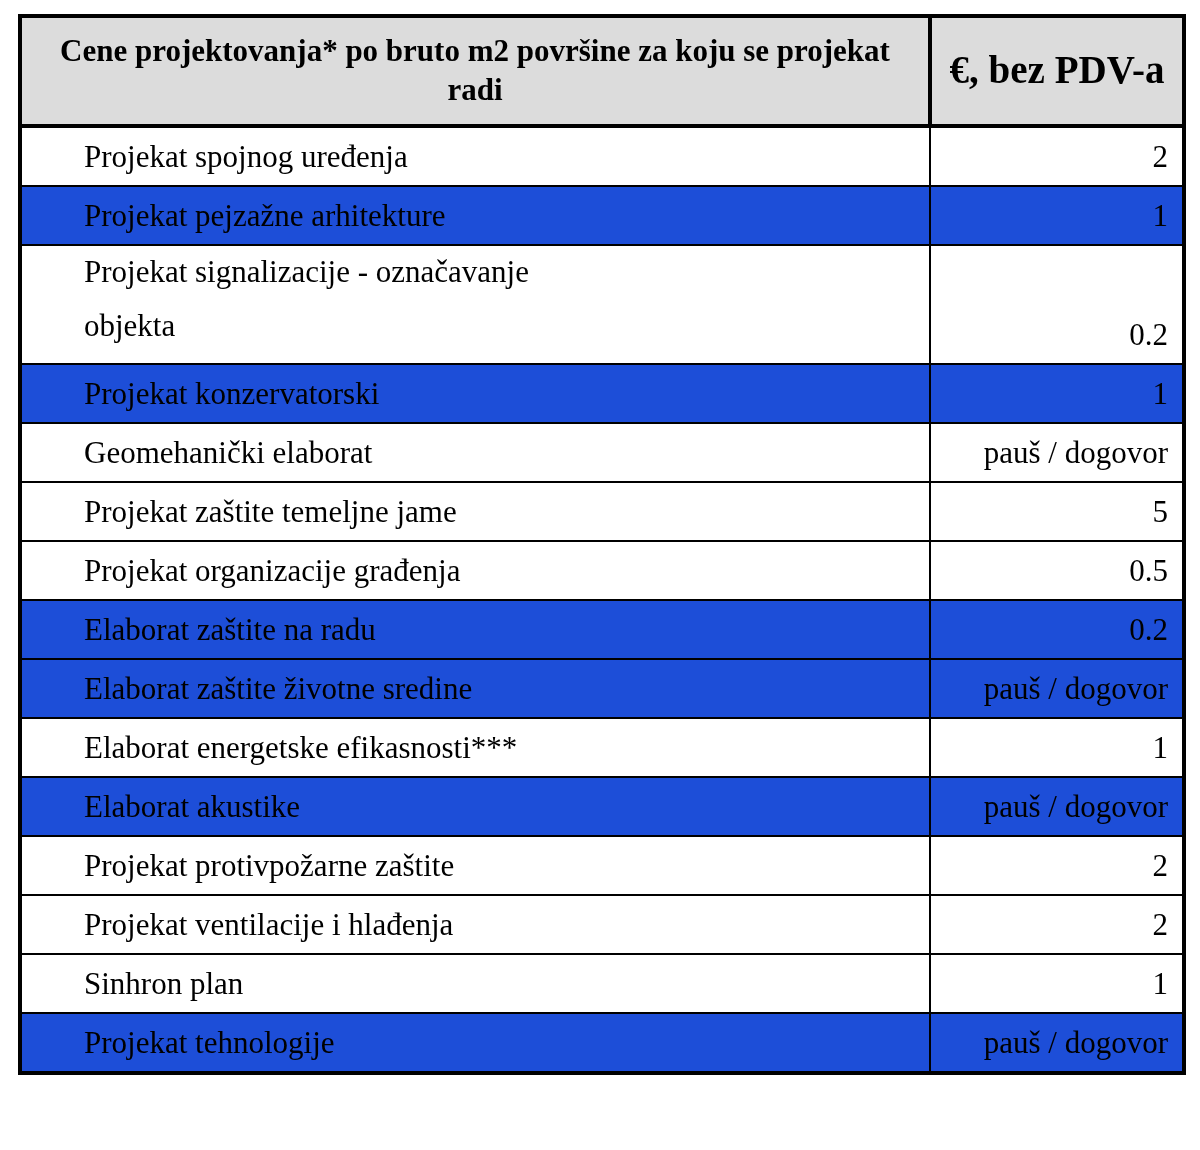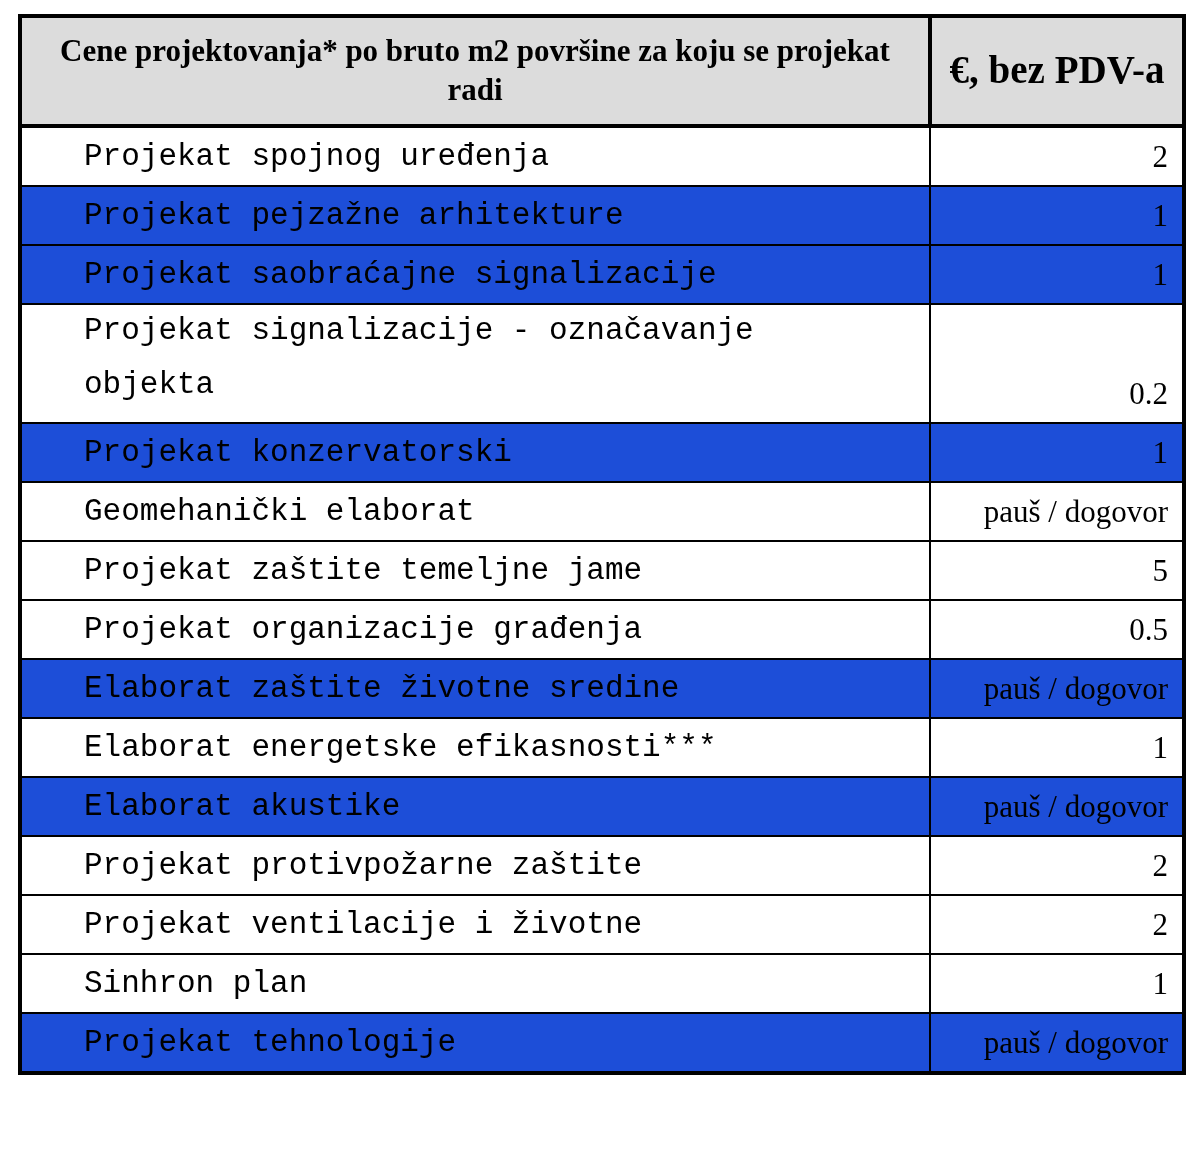--- a/index.html
+++ b/index.html
@@ -48,21 +48,20 @@
     border: 2px solid #000000;
     font-size: 31px;
     line-height: 1.3;
     padding: 6px 14px 7px 14px;
     vertical-align: bottom;
     height: 44px;
   }
   tbody td.cell-label {
     text-align: left;
     padding-left: 62px;
-    font-family: Liberation Mono, monospace;
   }
   tbody td.cell-value {
     text-align: right;
     padding-right: 14px;
   }
   tbody tr.alt td {
     background: #1d4ed8;
   }
   tbody tr.tall td.cell-label {
     height: 104px;
@@ -90,24 +89,20 @@
     </thead>
     <tbody>
       <tr>
         <td class="cell-label">Projekat spojnog uređenja</td>
         <td class="cell-value">2</td>
       </tr>
       <tr class="alt">
         <td class="cell-label">Projekat pejzažne arhitekture</td>
         <td class="cell-value">1</td>
       </tr>
-      <tr class="alt">
-        <td class="cell-label">Projekat saobraćajne signalizacije</td>
-        <td class="cell-value">1</td>
-      </tr>
       <tr class="tall">
         <td class="cell-label">
           <span class="l1">Projekat signalizacije - označavanje</span>
           <span class="l2">objekta</span>
         </td>
         <td class="cell-value">0.2</td>
       </tr>
       <tr class="alt">
         <td class="cell-label">Projekat konzervatorski</td>
         <td class="cell-value">1</td>
@@ -118,37 +113,41 @@
       </tr>
       <tr>
         <td class="cell-label">Projekat zaštite temeljne jame</td>
         <td class="cell-value">5</td>
       </tr>
       <tr>
         <td class="cell-label">Projekat organizacije građenja</td>
         <td class="cell-value">0.5</td>
       </tr>
       <tr class="alt">
+        <td class="cell-label">Elaborat zaštite na radu</td>
+        <td class="cell-value">0.2</td>
+      </tr>
+      <tr class="alt">
         <td class="cell-label">Elaborat zaštite životne sredine</td>
         <td class="cell-value">pauš / dogovor</td>
       </tr>
       <tr>
         <td class="cell-label">Elaborat energetske efikasnosti***</td>
         <td class="cell-value">1</td>
       </tr>
       <tr class="alt">
         <td class="cell-label">Elaborat akustike</td>
         <td class="cell-value">pauš / dogovor</td>
       </tr>
       <tr>
         <td class="cell-label">Projekat protivpožarne zaštite</td>
         <td class="cell-value">2</td>
       </tr>
       <tr>
-        <td class="cell-label">Projekat ventilacije i životne</td>
+        <td class="cell-label">Projekat ventilacije i hlađenja</td>
         <td class="cell-value">2</td>
       </tr>
       <tr>
         <td class="cell-label">Sinhron plan</td>
         <td class="cell-value">1</td>
       </tr>
       <tr class="alt">
         <td class="cell-label">Projekat tehnologije</td>
         <td class="cell-value">pauš / dogovor</td>
       </tr>

